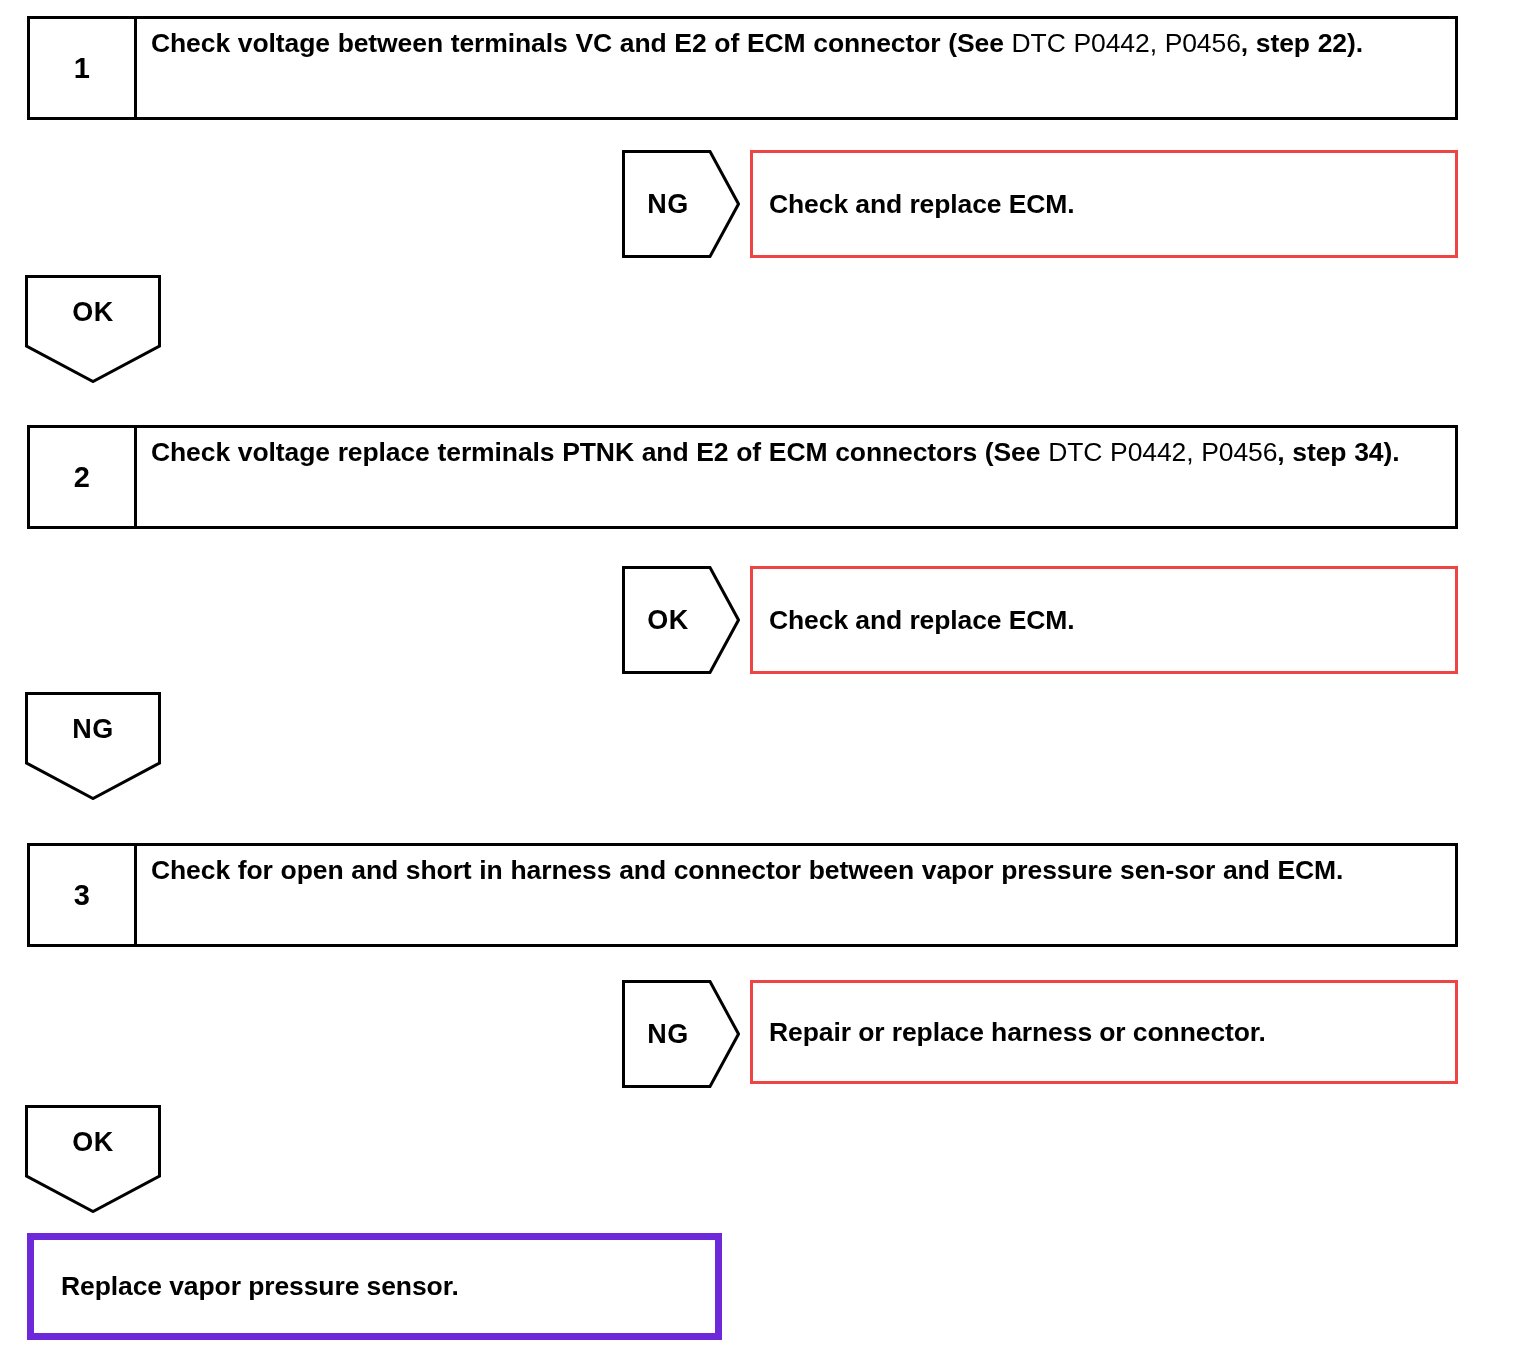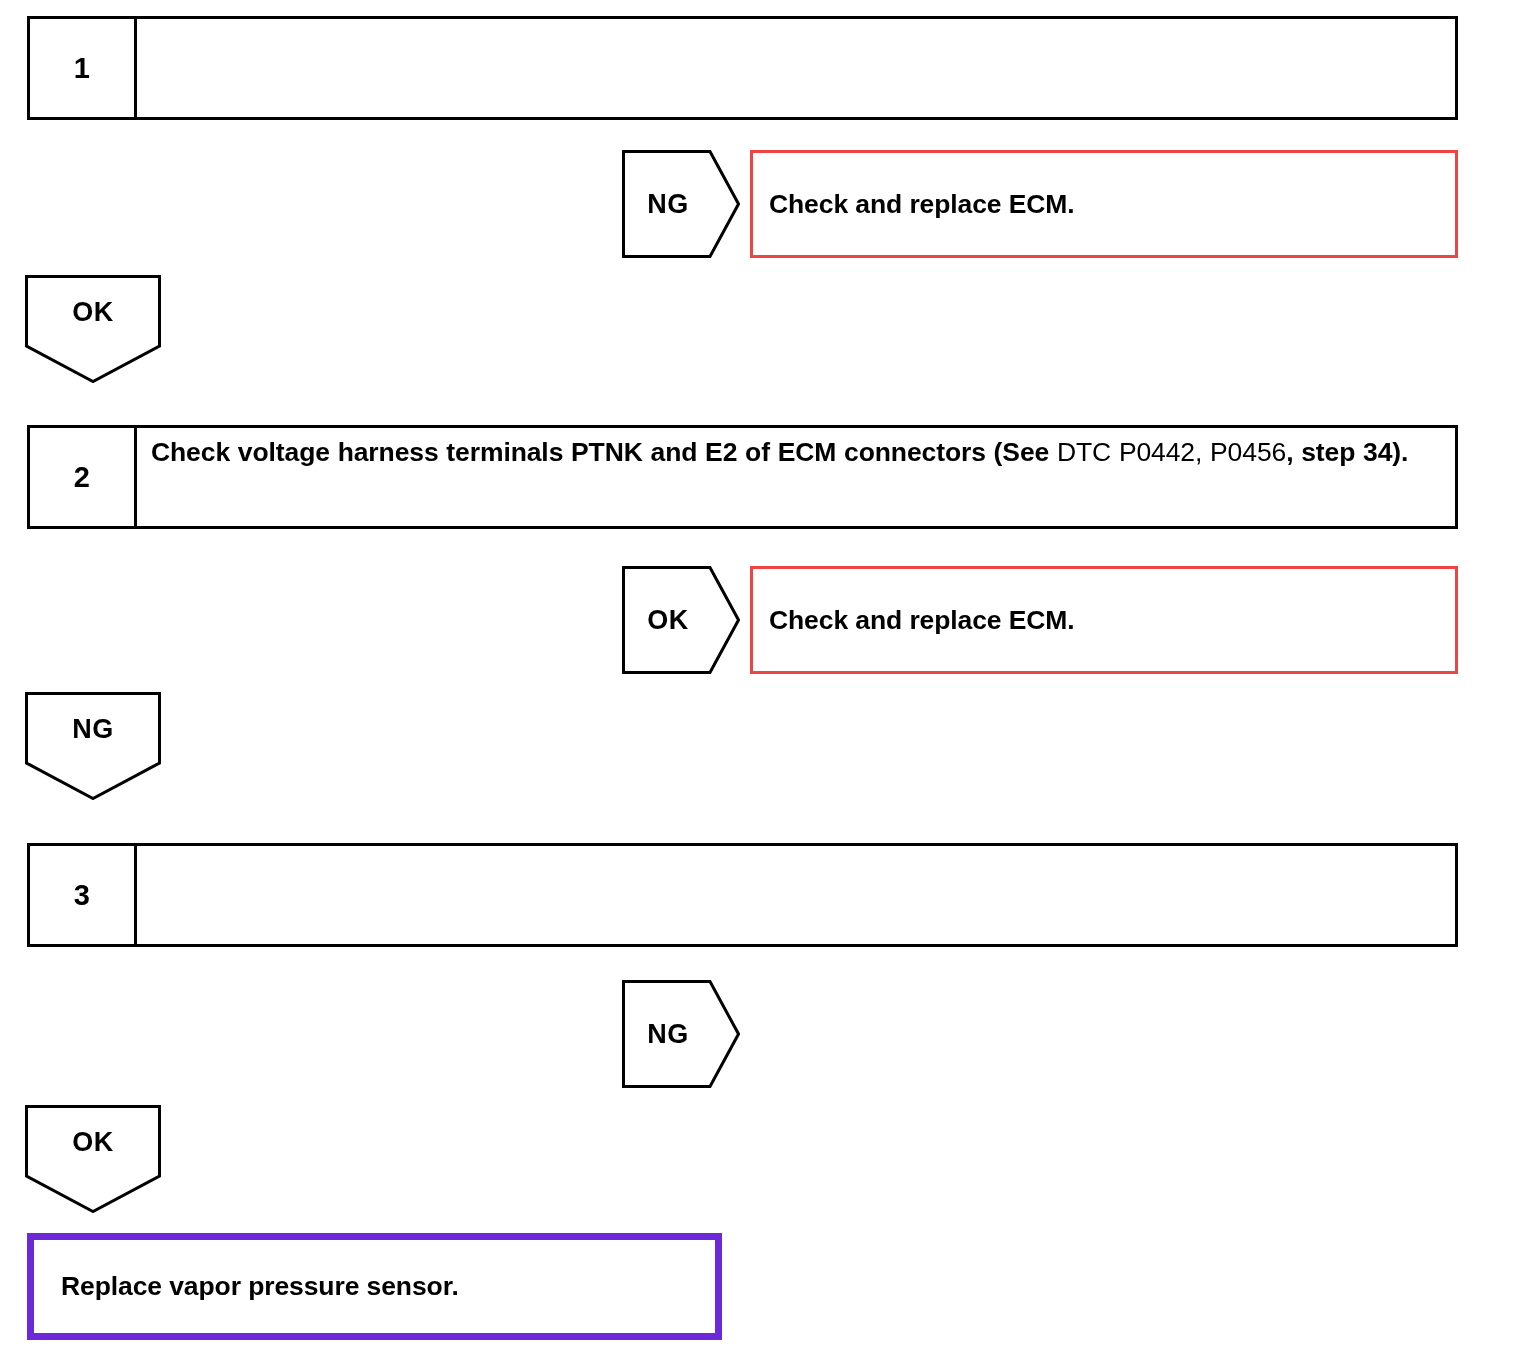--- a/index.html
+++ b/index.html
@@ -132,20 +132,21 @@
     letter-spacing: -0.1px;
   }
 </style>
 </head>
 <body>
 
 <div id="page">
 
   <div class="step-box" style="left:27px; top:16px; width:1431px; height:104px;">
     <div class="step-num">1</div>
+    <div class="step-text"><span>Check voltage between terminals VC and E2 of ECM connector (See </span><span class="reg">DTC P0442, P0456</span><span>, step 22).</span></div>
   </div>
 
   <div class="branch" style="left:622px; top:150px;">
     <div class="tag-right">
       <svg class="shape" viewBox="0 0 118 108" preserveAspectRatio="none">
         <polygon points="1.5,1.5 88,1.5 116.5,54 88,106.5 1.5,106.5" fill="#ffffff" stroke="#000000" stroke-width="3"></polygon>
       </svg>
       <span class="label">NG</span>
     </div>
     <div class="action-box" style="width:708px; height:108px; margin-left:10px;">Check and replace ECM.</div>
@@ -153,21 +154,21 @@
 
   <div class="tag-down" style="left:25px; top:275px;">
     <svg class="shape" viewBox="0 0 136 108" preserveAspectRatio="none">
       <polygon points="1.5,1.5 134.5,1.5 134.5,71 68,106.5 1.5,71" fill="#ffffff" stroke="#000000" stroke-width="3"></polygon>
     </svg>
     <span class="label">OK</span>
   </div>
 
   <div class="step-box" style="left:27px; top:425px; width:1431px; height:104px;">
     <div class="step-num">2</div>
-    <div class="step-text"><span>Check voltage harness terminals PTNK and E2 of ECM connectors  (See </span><span class="reg">DTC P0442, P0456</span><span>, step 34).</span></div>
+    <div class="step-text"><span>Check voltage replace terminals PTNK and E2 of ECM connectors  (See </span><span class="reg">DTC P0442, P0456</span><span>, step 34).</span></div>
   </div>
 
   <div class="branch" style="left:622px; top:566px;">
     <div class="tag-right">
       <svg class="shape" viewBox="0 0 118 108" preserveAspectRatio="none">
         <polygon points="1.5,1.5 88,1.5 116.5,54 88,106.5 1.5,106.5" fill="#ffffff" stroke="#000000" stroke-width="3"></polygon>
       </svg>
       <span class="label">OK</span>
     </div>
     <div class="action-box" style="width:708px; height:108px; margin-left:10px;">Check and replace ECM.</div>
@@ -175,29 +176,31 @@
 
   <div class="tag-down" style="left:25px; top:692px;">
     <svg class="shape" viewBox="0 0 136 108" preserveAspectRatio="none">
       <polygon points="1.5,1.5 134.5,1.5 134.5,71 68,106.5 1.5,71" fill="#ffffff" stroke="#000000" stroke-width="3"></polygon>
     </svg>
     <span class="label">NG</span>
   </div>
 
   <div class="step-box" style="left:27px; top:843px; width:1431px; height:104px;">
     <div class="step-num">3</div>
+    <div class="step-text">Check for open and short in harness and connector between vapor pressure sen-sor and ECM.</div>
   </div>
 
   <div class="branch" style="left:622px; top:980px;">
     <div class="tag-right">
       <svg class="shape" viewBox="0 0 118 108" preserveAspectRatio="none">
         <polygon points="1.5,1.5 88,1.5 116.5,54 88,106.5 1.5,106.5" fill="#ffffff" stroke="#000000" stroke-width="3"></polygon>
       </svg>
       <span class="label">NG</span>
     </div>
+    <div class="action-box" style="width:708px; height:104px; margin-left:10px;">Repair or replace harness or connector.</div>
   </div>
 
   <div class="tag-down" style="left:25px; top:1105px;">
     <svg class="shape" viewBox="0 0 136 108" preserveAspectRatio="none">
       <polygon points="1.5,1.5 134.5,1.5 134.5,71 68,106.5 1.5,71" fill="#ffffff" stroke="#000000" stroke-width="3"></polygon>
     </svg>
     <span class="label">OK</span>
   </div>
 
   <div class="terminal-box" style="left:27px; top:1233px; width:695px; height:107px;">Replace vapor pressure sensor.</div>

